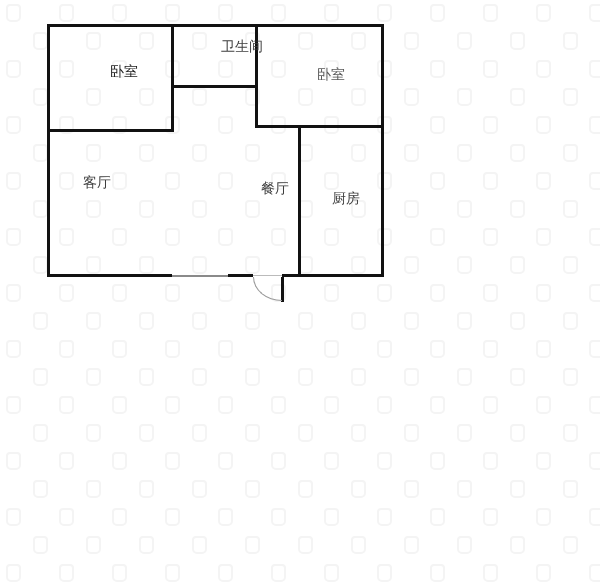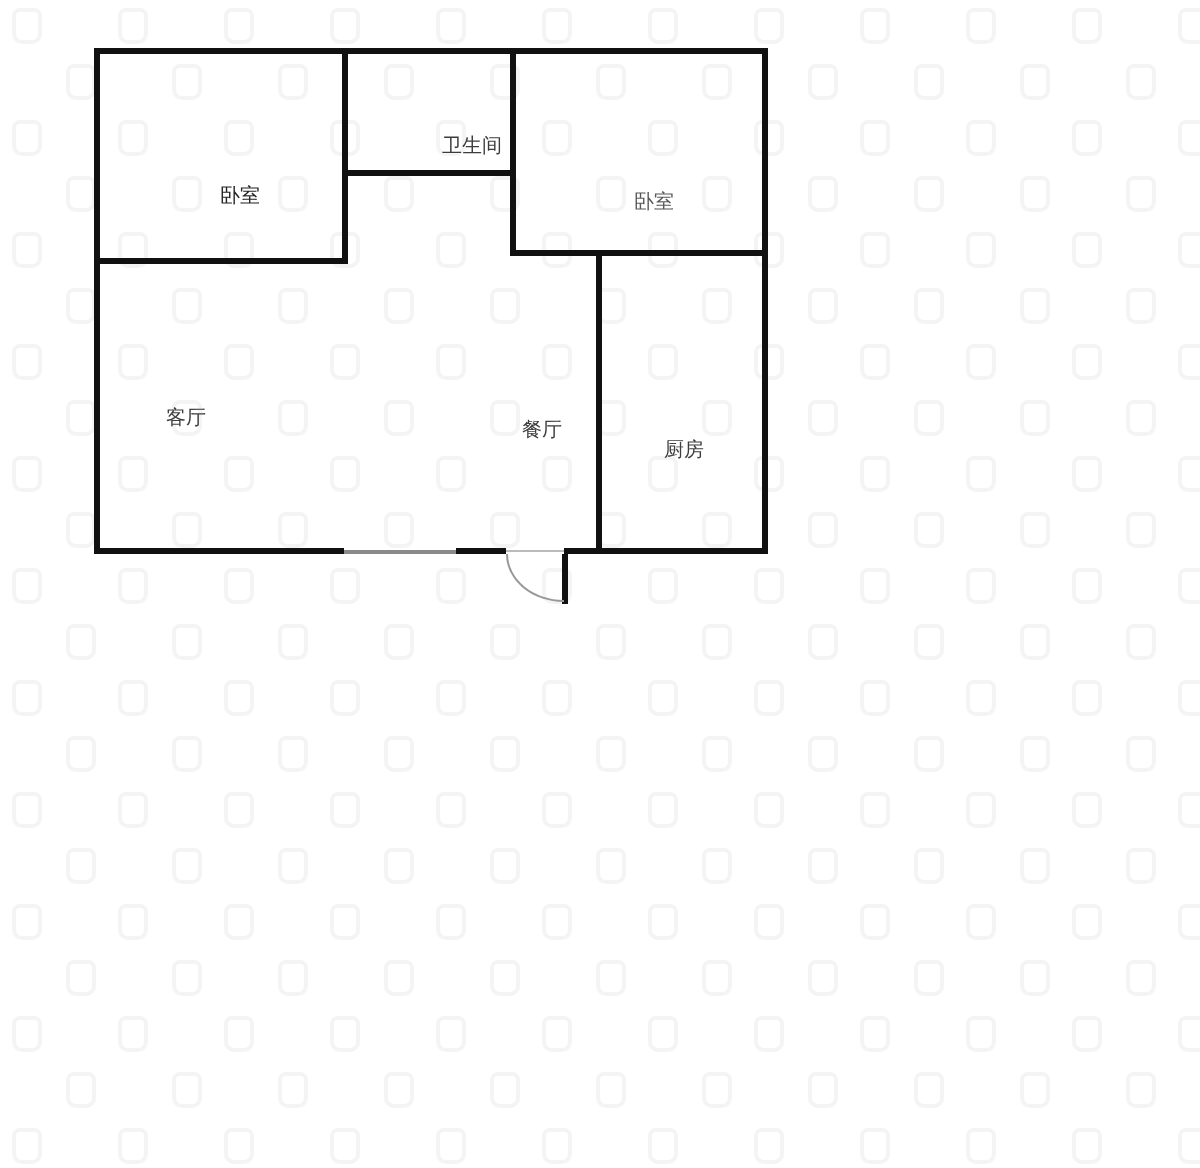--- a/index.html
+++ b/index.html
@@ -47,25 +47,24 @@
     background: #bbbbbb;
   }
   .door-arc {
     position: absolute;
     border-left: 1px solid #999999;
     border-bottom: 1px solid #999999;
     border-bottom-left-radius: 100% 100%;
   }
   .room-label {
     position: absolute;
-    font-size: 10px;
+    font-size: 14px;
     line-height: 12px;
     color: #3d3d3d;
     white-space: nowrap;
-    margin-top: 28px;
   }
   .room-label.bold { color: #222222; }
   .room-label.light { color: #585858; }
 </style>
 </head>
 <body>
 
 <div id="canvas">
 
   <div id="watermark-layer">
@@ -333,16 +332,16 @@
     <div class="wall" style="left:298px; top:125px; width:3px;   height:152px;"></div>
 
     <div class="wall" style="left:281px; top:277px; width:3px; height:25px;"></div>
     <div class="door-arc" style="left:253px; top:277px; width:28px; height:23px;"></div>
 
     <span class="room-label bold" style="left:110px; top:65px;">卧室</span>
     <span class="room-label" style="left:221px; top:40px;">卫生间</span>
     <span class="room-label light" style="left:317px; top:68px;">卧室</span>
     <span class="room-label" style="left:83px;  top:176px;">客厅</span>
     <span class="room-label" style="left:261px; top:182px;">餐厅</span>
-    <span class="room-label" style="left:332px; top:192px;font-family:Liberation Serif, serif;">厨房</span>
+    <span class="room-label" style="left:332px; top:192px;">厨房</span>
 
   </div>
 </div>
 
 </body></html>

